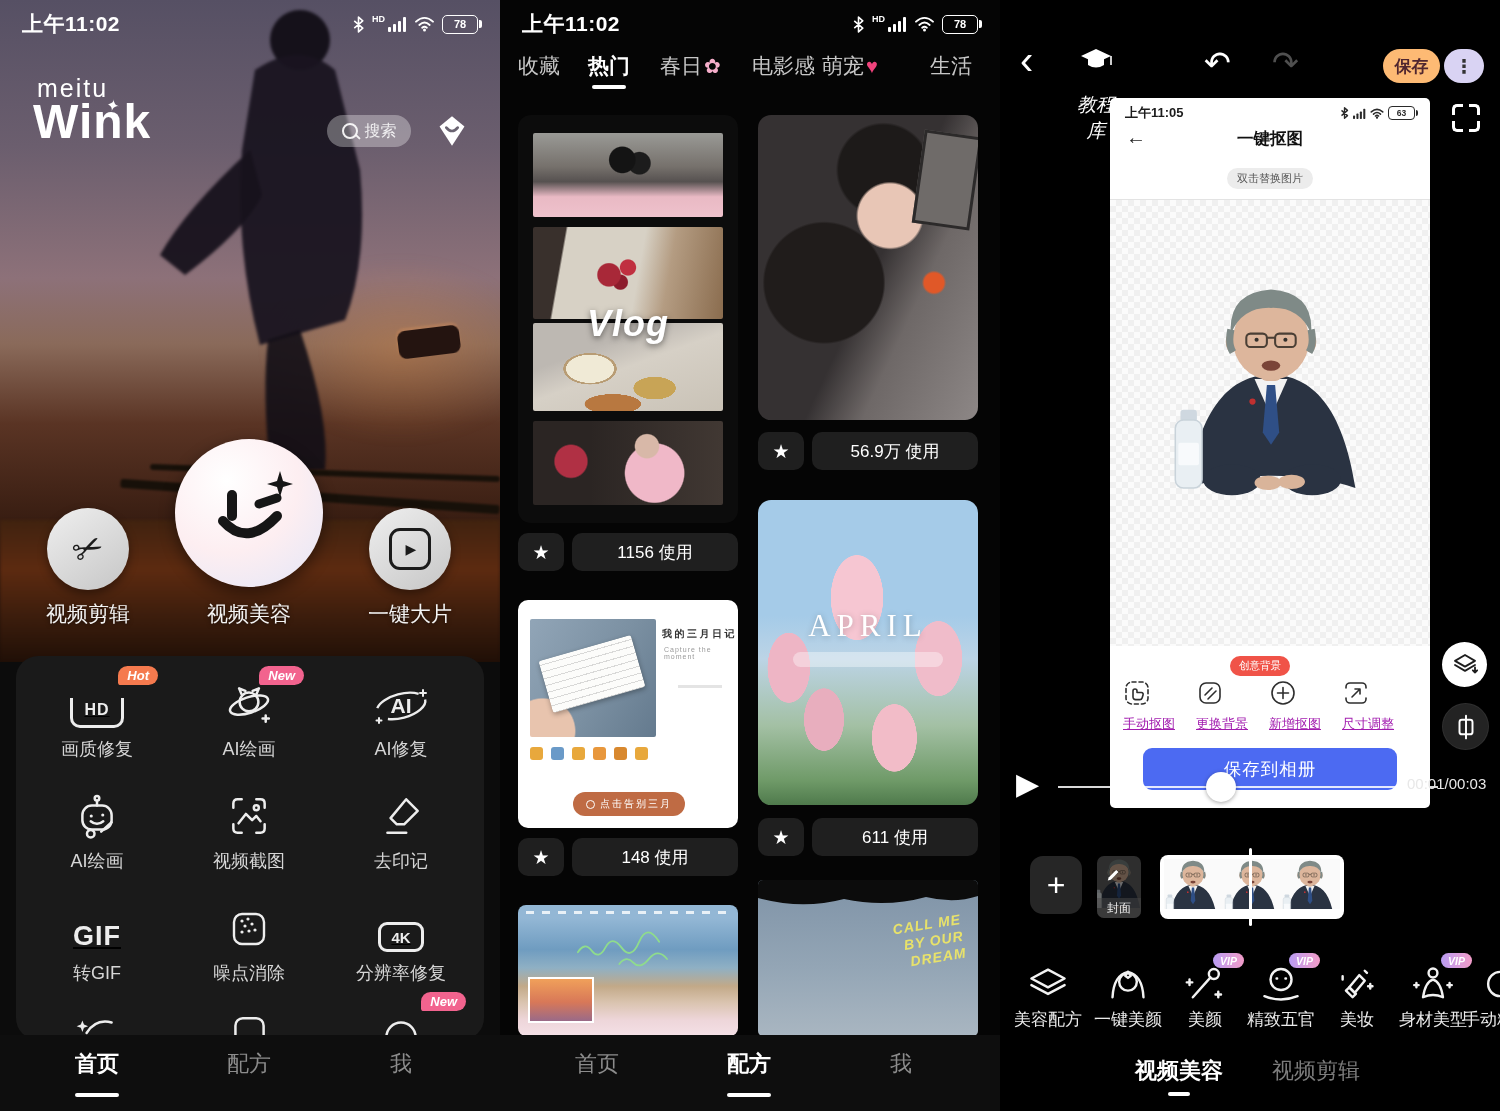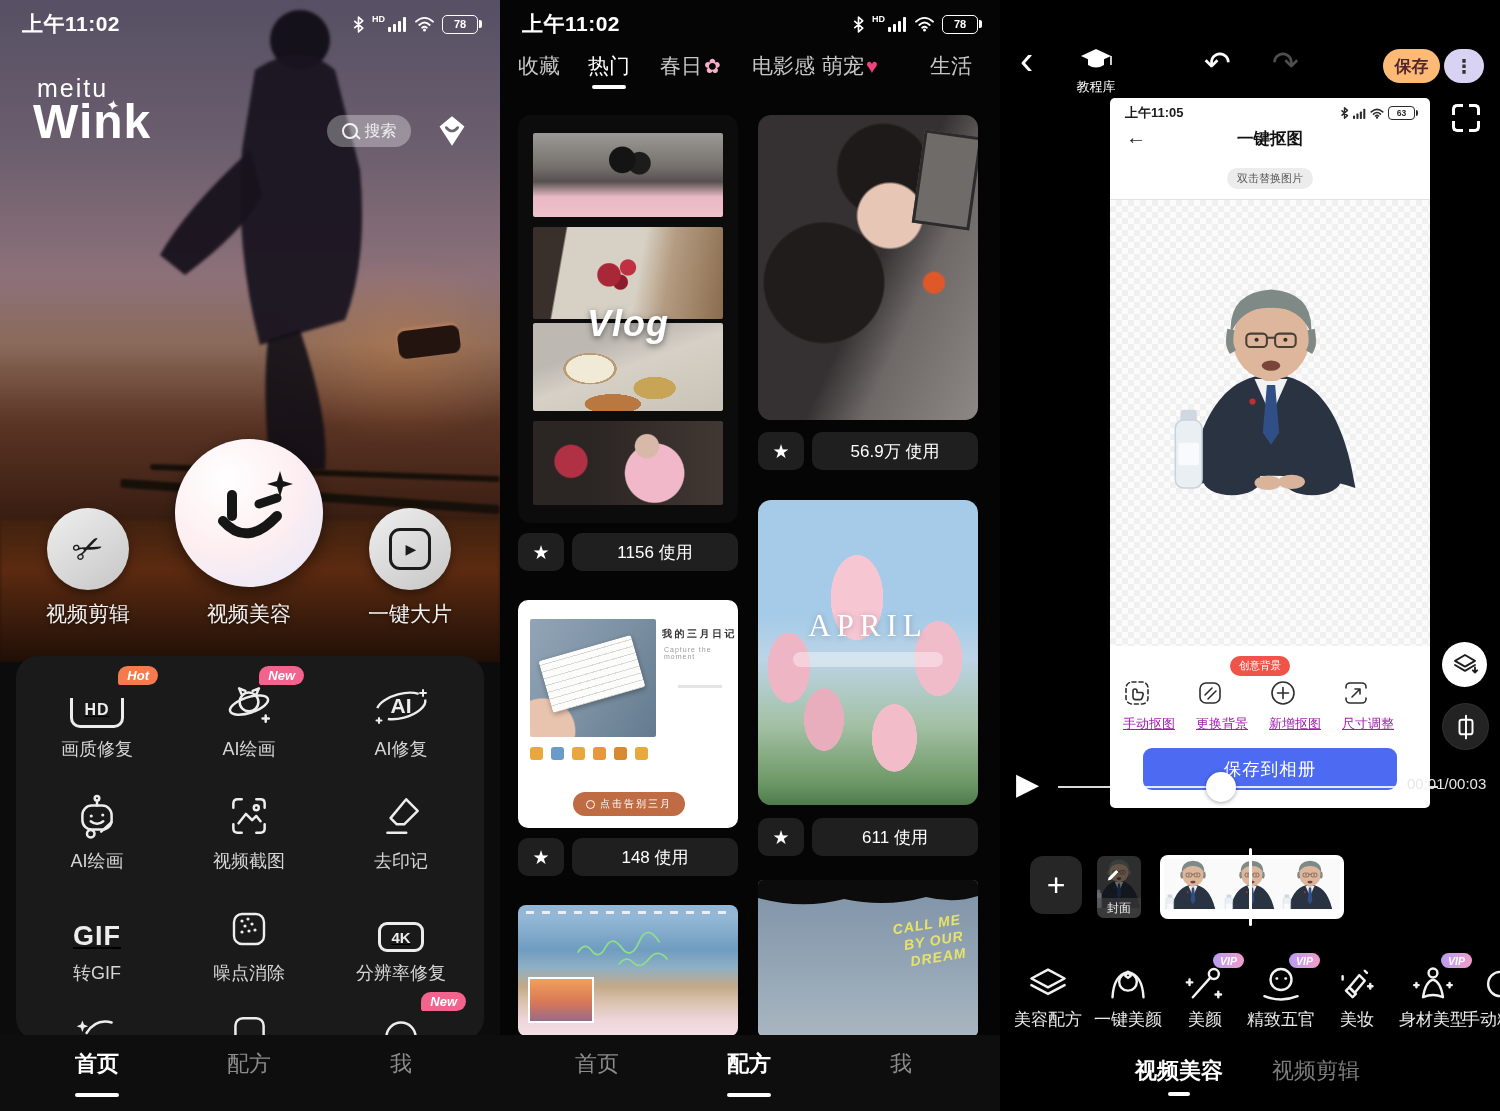--- a/index.html
+++ b/index.html
@@ -62,21 +62,21 @@
   .hdwrap{width:54px;height:30px;border:3px solid #ededed;border-top:none;border-radius:0 0 10px 10px;display:flex;align-items:flex-end;justify-content:center;box-sizing:border-box;}
   .hdtxt{font-weight:800;font-size:16px;color:#ededed;letter-spacing:1px;transform:translateY(-6px);}
   .aifix{position:relative;width:56px;height:44px;}
   .aifix .t{position:absolute;left:50%;top:50%;transform:translate(-50%,-52%);font-size:21px;font-weight:800;color:#ededed;}
   .giftxt{font-size:27px;font-weight:800;color:#ededed;letter-spacing:1px;}
   .fourk{width:46px;height:30px;border:3px solid #ededed;border-radius:9px;display:flex;align-items:center;justify-content:center;font-size:15px;font-weight:800;color:#ededed;box-sizing:border-box;}
 
   
   .tabsrow{position:absolute;top:52px;left:0;right:0;height:42px;z-index:5;}
   .ftab{position:absolute;top:0;font-size:21px;color:#c6c6c6;display:flex;align-items:center;gap:2px;}
-  .ftab.active{color:#fff;font-weight:400;}
+  .ftab.active{color:#fff;font-weight:700;}
   .ftab .und{position:absolute;left:50%;transform:translateX(-50%);top:33px;width:34px;height:4px;border-radius:2px;background:#fff;}
   .em-flower{color:#f6aecb;font-size:20px;}
   .em-heart{color:#f0437c;font-size:20px;}
 
   .card{position:absolute;border-radius:13px;overflow:hidden;}
   .staro{position:absolute;width:46px;height:38px;border-radius:10px;background:#1f1f1f;color:#fff;display:flex;align-items:center;justify-content:center;font-size:19px;}
   .usebtn{position:absolute;height:38px;width:166px;border-radius:10px;background:#1f1f1f;color:#fff;display:flex;align-items:center;justify-content:center;font-size:17px;}
 
   .vstrip{position:absolute;left:15px;width:190px;border-radius:2px;}
   .vlogtxt{position:absolute;left:0;width:100%;text-align:center;top:188px;color:#fff;font-size:36px;font-weight:800;font-style:italic;letter-spacing:1px;text-shadow:0 2px 6px rgba(0,0,0,.5);z-index:3;}
@@ -89,21 +89,21 @@
   .diary-note{position:absolute;left:160px;top:85px;width:44px;height:3px;background:#e4e4e4;}
   .dsq{width:13px;height:13px;border-radius:3px;display:inline-block;margin-right:8px;}
   .diarybtn{position:absolute;left:55px;top:192px;width:112px;height:24px;border-radius:13px;background:#bf6b44;color:#fff;display:flex;align-items:center;justify-content:center;gap:5px;font-size:10px;letter-spacing:2px;}
   .ring{width:9px;height:9px;border:1.3px solid #fff;border-radius:50%;box-sizing:border-box;}
 
   .dreamtxt{position:absolute;right:14px;top:36px;text-align:right;color:#e8e26a;font-style:italic;font-weight:700;font-size:14px;line-height:17px;transform:rotate(-9deg);letter-spacing:1px;}
 
   
   .e-chev{position:absolute;left:20px;top:40px;font-size:40px;color:#fff;font-weight:400;line-height:40px;}
   .tut{position:absolute;left:70px;top:48px;width:52px;text-align:center;color:#fff;}
-  .tut .lbl{font-size:13px;margin-top:2px;}
+  .tut .lbl{font-size:19px;margin-top:16px;font-style:italic;}
   .e-undo{position:absolute;left:204px;top:44px;font-size:32px;color:#fff;}
   .e-redo{position:absolute;left:272px;top:44px;font-size:32px;color:#4f4f4f;}
   .savepill{position:absolute;left:383px;top:49px;width:57px;height:34px;border-radius:17px;background:#fdba74;color:#50262f;font-size:17px;font-weight:600;display:flex;align-items:center;justify-content:center;}
   .dotspill{position:absolute;left:444px;top:49px;width:40px;height:34px;border-radius:17px;background:#d9d3f3;color:#333;font-size:19px;font-weight:700;display:flex;align-items:center;justify-content:center;}
   .fsc{position:absolute;left:452px;top:104px;width:28px;height:28px;}
   .fsc i{position:absolute;width:8px;height:8px;border:3px solid #fff;}
   .fsc .tl{left:0;top:0;border-right:none;border-bottom:none;border-radius:5px 0 0 0;}
   .fsc .tr{right:0;top:0;border-left:none;border-bottom:none;border-radius:0 5px 0 0;}
   .fsc .bl{left:0;bottom:0;border-right:none;border-top:none;border-radius:0 0 0 5px;}
   .fsc .br{right:0;bottom:0;border-left:none;border-top:none;border-radius:0 0 5px 0;}

